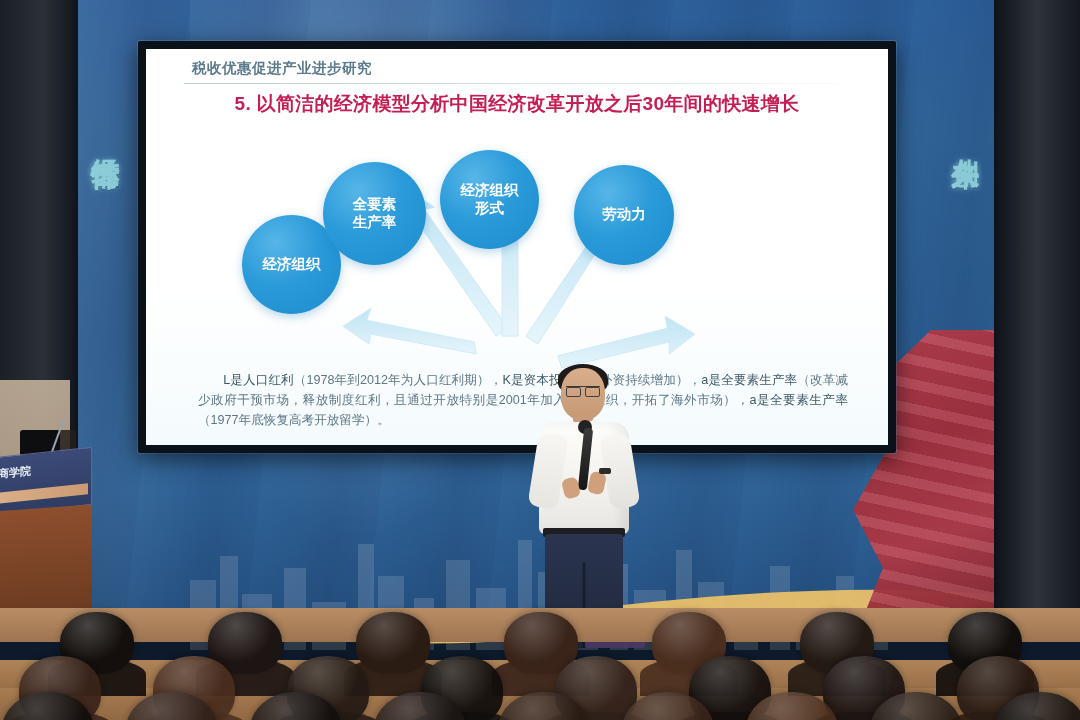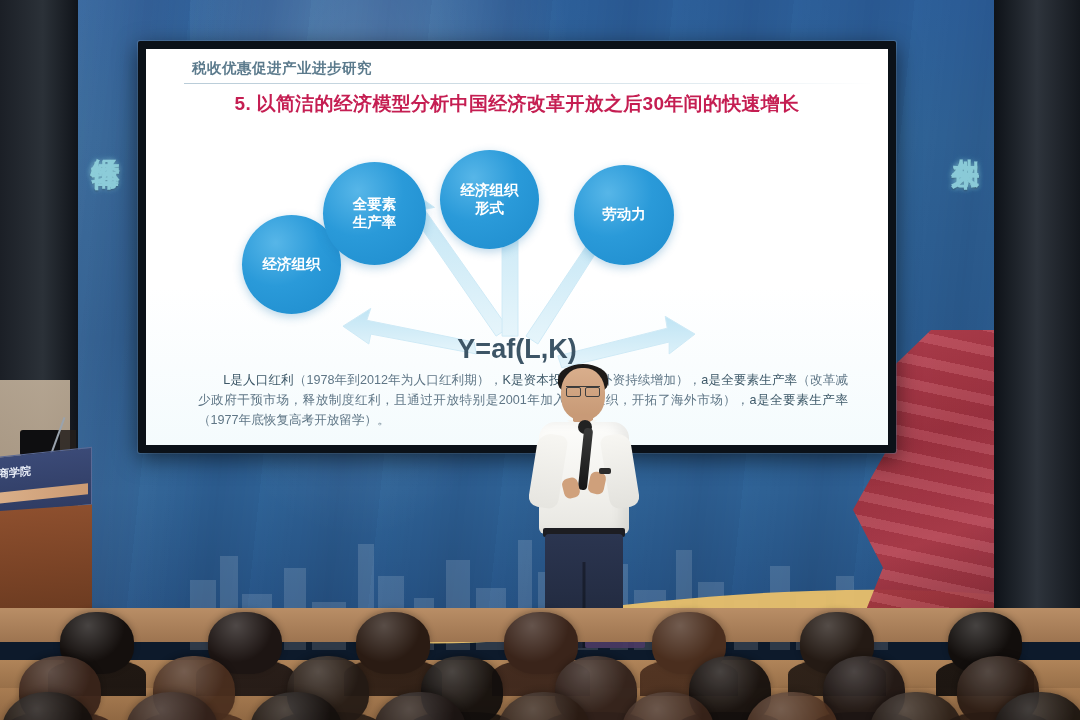--- a/index.html
+++ b/index.html
@@ -366,21 +366,20 @@
       <div class="node n-org">
         <div>
           <div>经济组织</div>
           <div>形式</div>
         </div>
       </div>
       <div class="node n-labor">
         <span>劳动力</span>
       </div>
 
-      <div class="formula">Y=af(L,K)</div>
 
       <div class="paragraph" id="slide-paragraph"><b>L是人口红利</b><span>（1978年到2012年为人口红利期），</span><b>K是资本投入</b><span>（内外资持续增加），</span><b>a是全要素生产率</b><span>（改革减少政府干预市场，释放制度红利，且通过开放特别是2001年加入世贸组织，开拓了海外市场），</span><b>a是全要素生产率</b><span>（1977年底恢复高考开放留学）。</span></div>
 
     </div>
   </div>
 
   <div class="speaker">
     <div class="sp-hair"></div>
     <div class="sp-head"></div>
     <div class="sp-glasses"></div>

